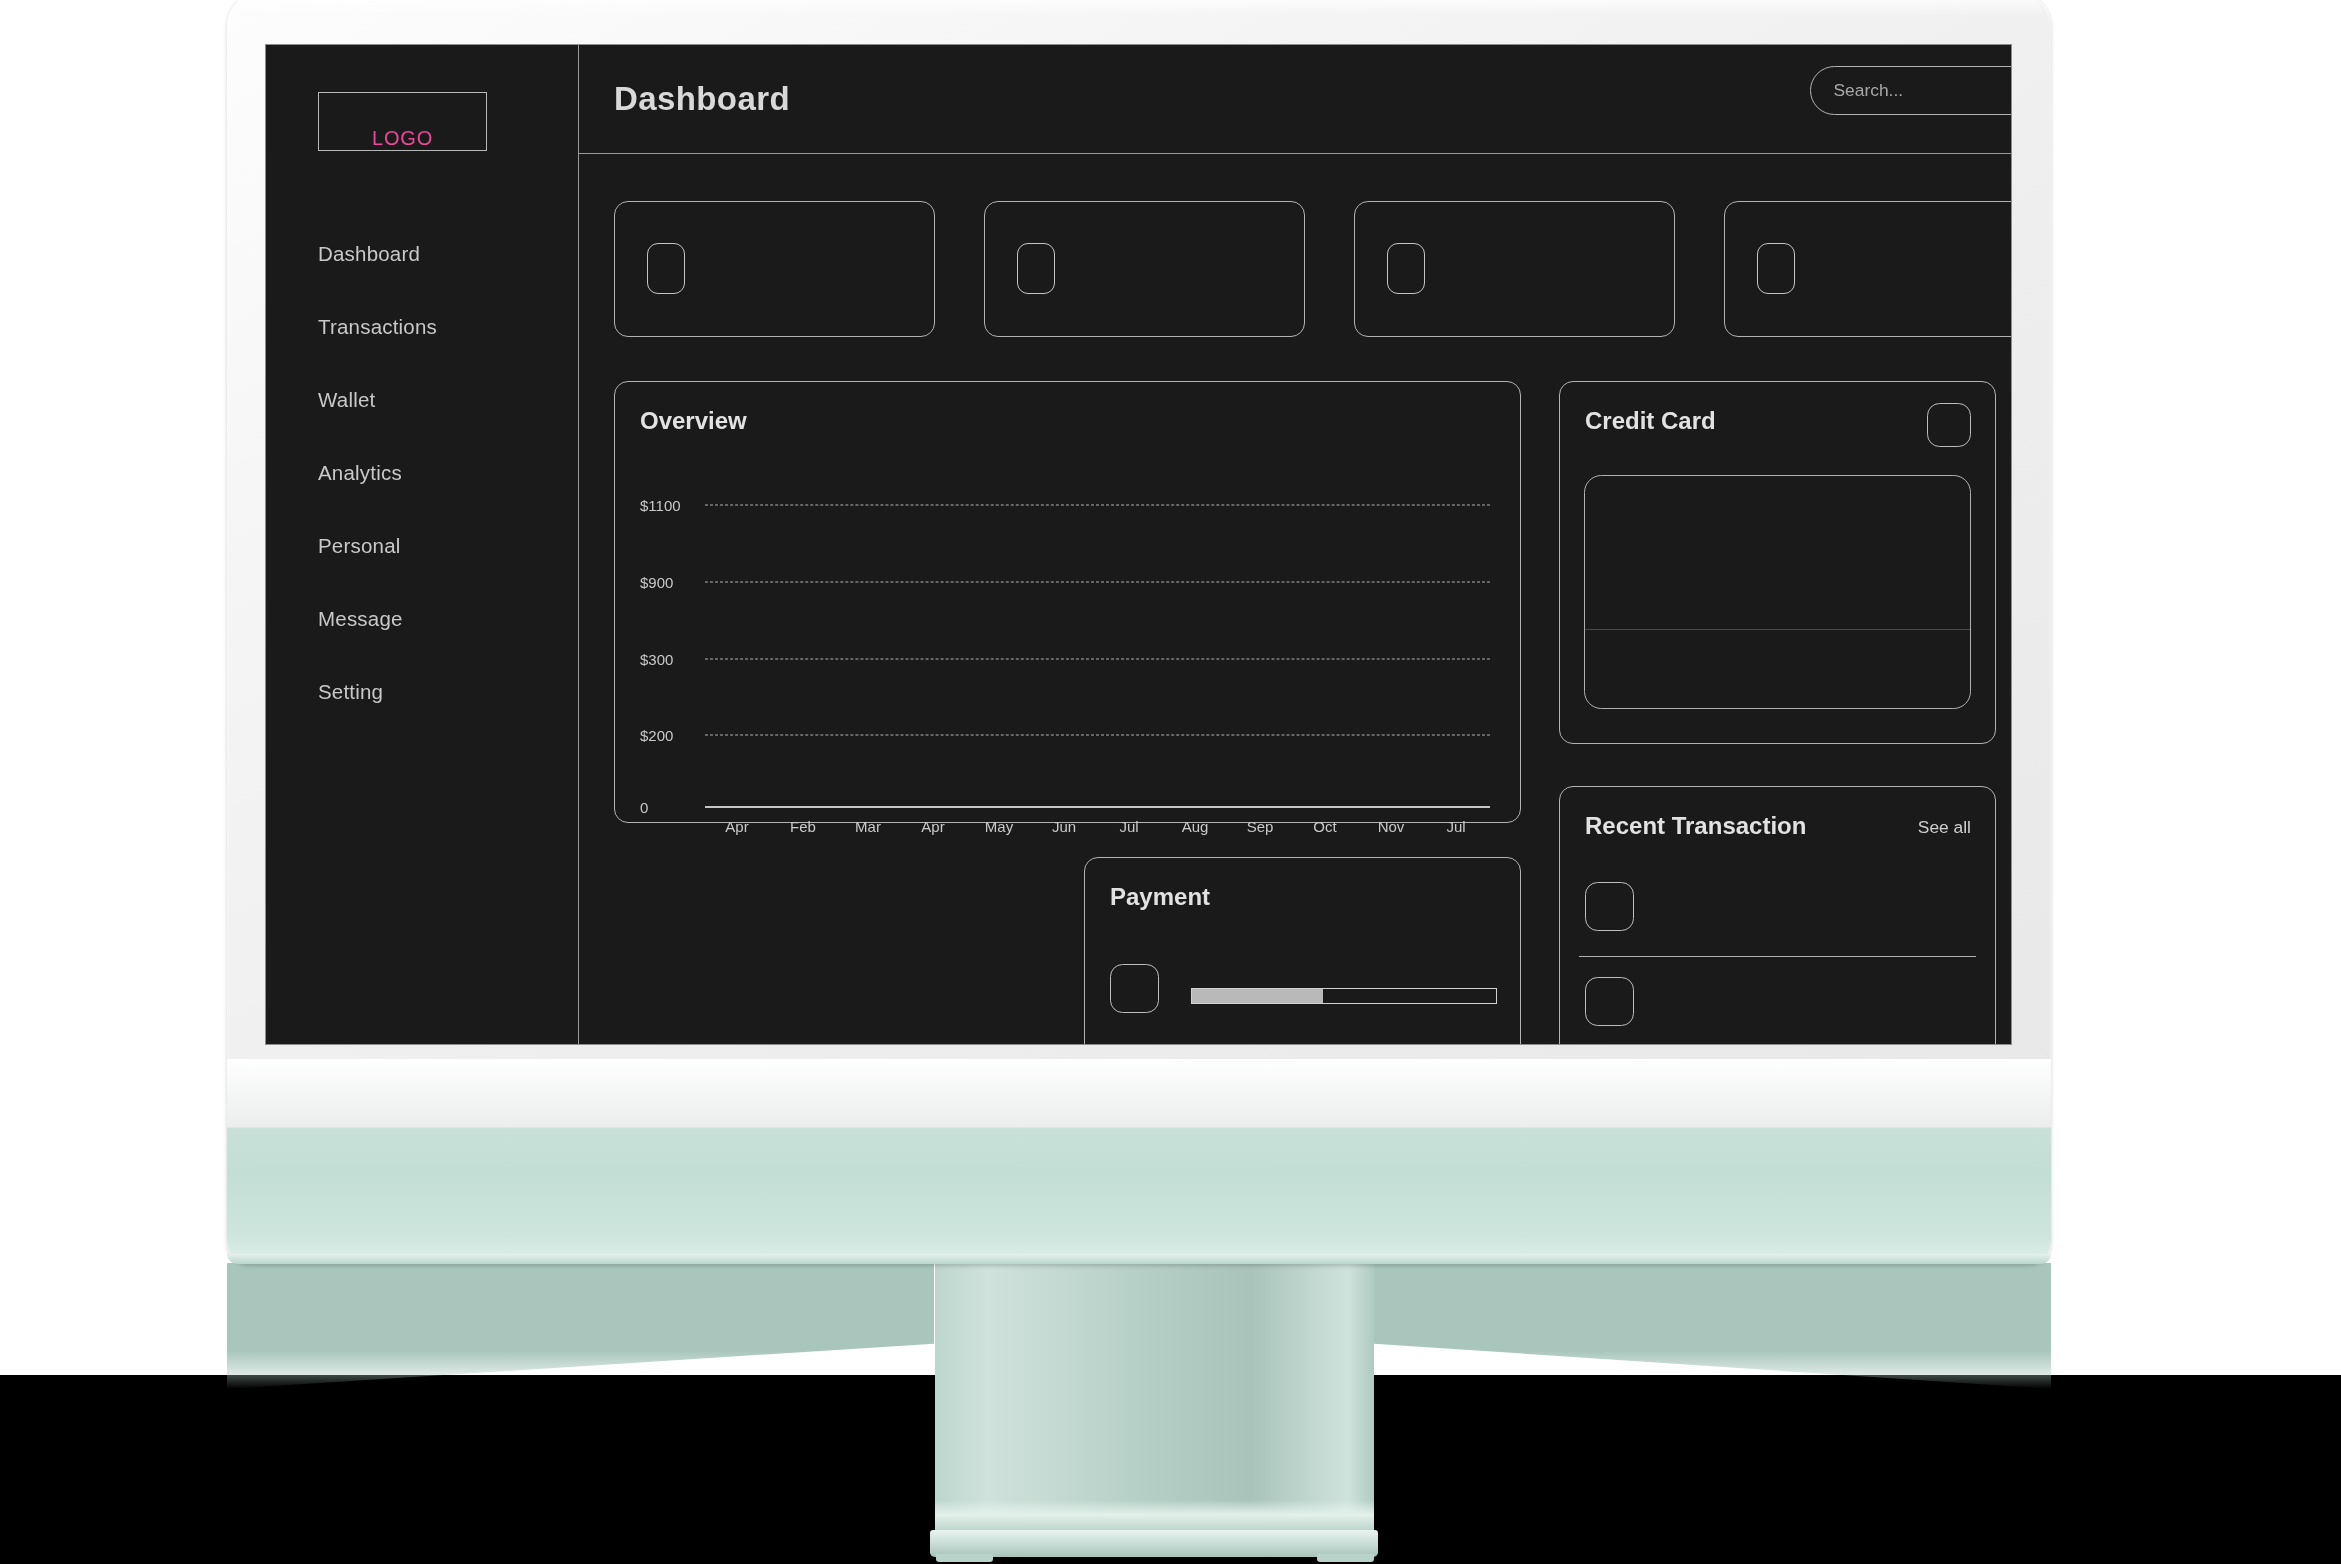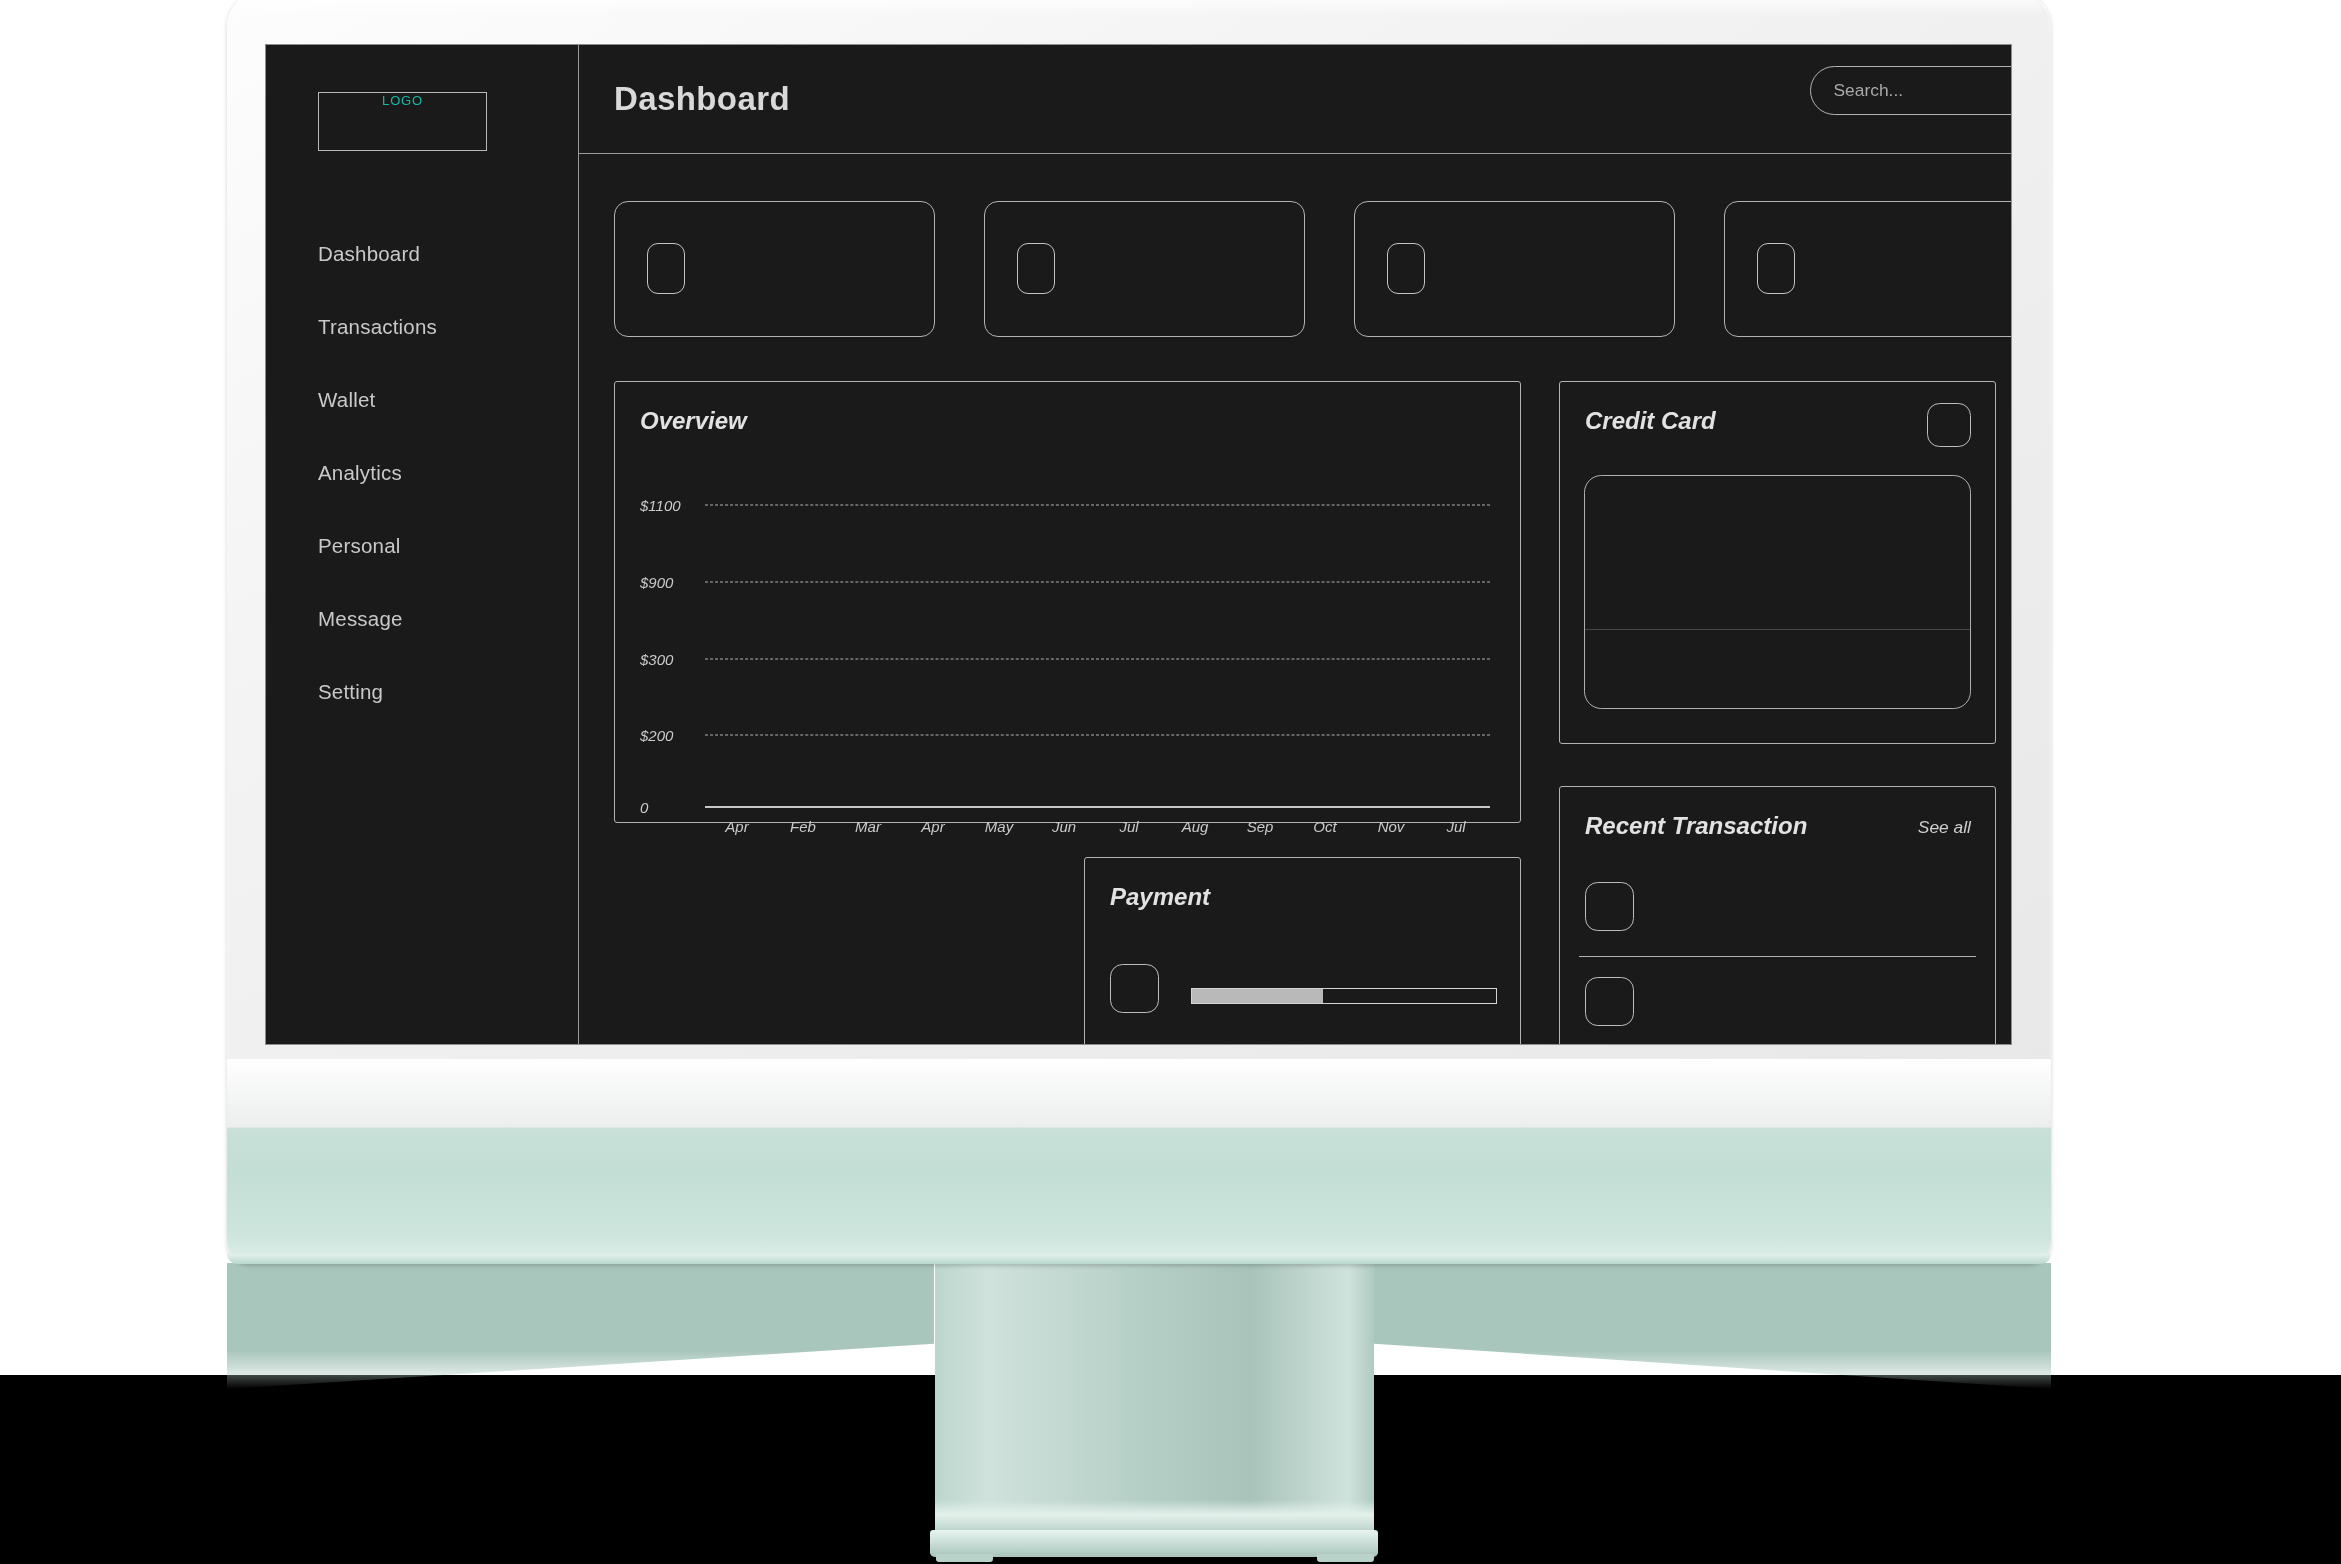--- a/index.html
+++ b/index.html
@@ -102,22 +102,22 @@
 
   
   #sidebar {
     position: absolute; left: 0; top: 0; width: 313px; height: 100%;
     border-right: 1.6px solid #9a9a9a; box-sizing: border-box;
   }
   #logo-box {
     position: absolute; left: 52px; top: 47px;
     width: 167px; height: 57px;
     border: 1.6px solid #b8b8b8;
-    display: flex; align-items: flex-start; justify-content: center;
-    font-size: 13px; letter-spacing: 0.8px; color: #14b8a6;
+    display: flex; align-items: flex-end; justify-content: center;
+    font-size: 20px; letter-spacing: 0.8px; color: #ec4899;
   }
   #nav { position: absolute; left: 52px; top: 197px; width: 221px; }
   .nav-item {
     font-size: 20.5px; color: #c9c9c9; margin-bottom: 49px;
     letter-spacing: 0.2px; cursor: pointer;
   }
 
   
   #topbar {
     position: absolute; left: 313px; top: 0; right: 0; height: 109px;
@@ -155,23 +155,22 @@
   }
   .stat-icon {
     position: absolute; left: 32px; top: 41px;
     width: 38px; height: 51px;
     border: 1.6px solid #c4c4c4; border-radius: 11px; box-sizing: border-box;
   }
 
   
   .panel {
     position: absolute;
-    border: 1.6px solid #b3b3b3; border-radius: 3px;
+    border: 1.6px solid #b3b3b3; border-radius: 14px;
     box-sizing: border-box;
-    font-style: italic;
   }
   .panel-title {
     position: absolute; left: 25px; top: 25px;
     font-size: 24px; font-weight: bold; color: #e2e2e2;
   }
 
   #overview-panel { left: 35px; top: 227px; width: 907px; height: 442px; }
   #chart-area { position: absolute; left: 25px; top: 76px; right: 22px; bottom: 14px; }
   .y-label {
     position: absolute; left: 0; font-size: 15px; color: #c9c9c9;

